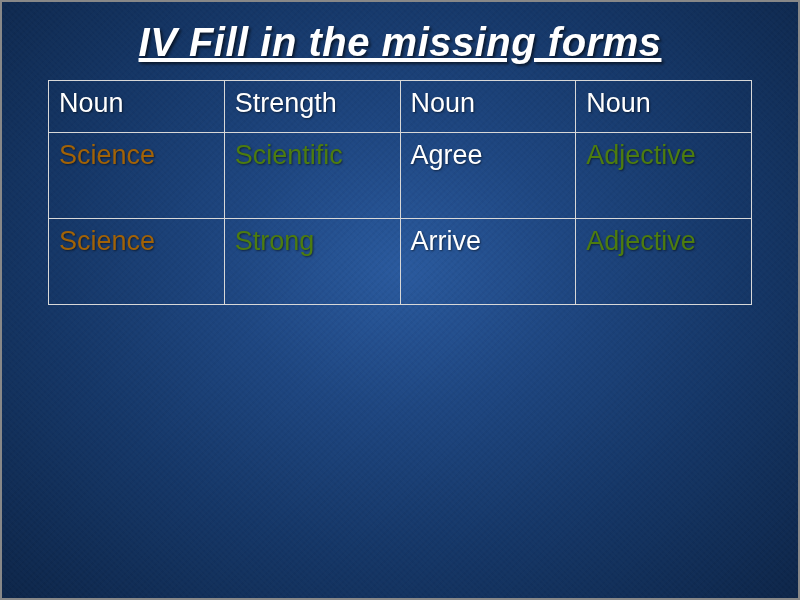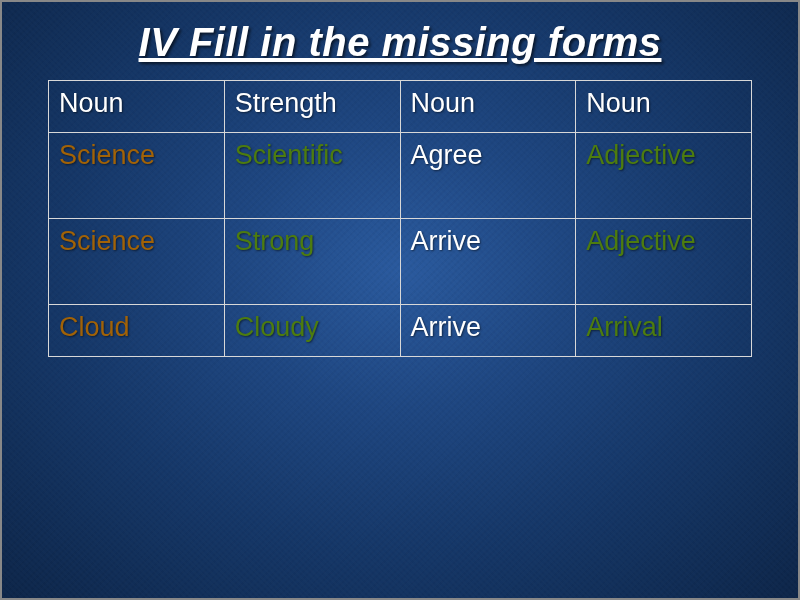--- a/index.html
+++ b/index.html
@@ -88,21 +88,15 @@
       <td class="red">Scientific</td>
       <td class="white">Agree</td>
       <td class="red">Adjective</td>
     </tr>
     <tr class="tall">
       <td class="serif">Science</td>
       <td class="red">Strong</td>
       <td class="white">Arrive</td>
       <td class="red">Adjective</td>
     </tr>
-    <tr class="short">
-      <td class="serif">Cloud</td>
-      <td class="red">Cloudy</td>
-      <td class="white">Arrive</td>
-      <td class="red">Arrival</td>
-    </tr>
   </tbody>
     </table>
 </div>
 
 </body></html>

